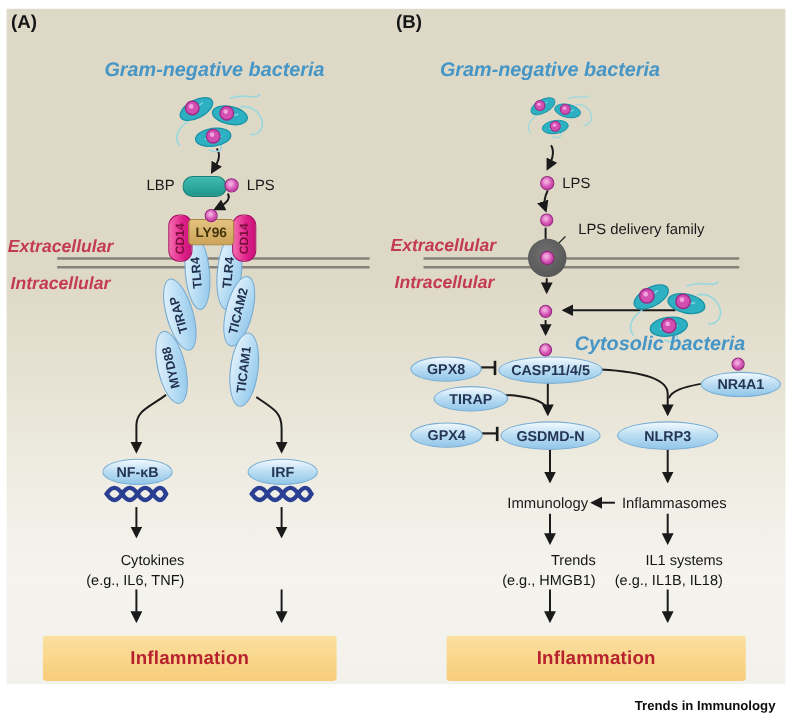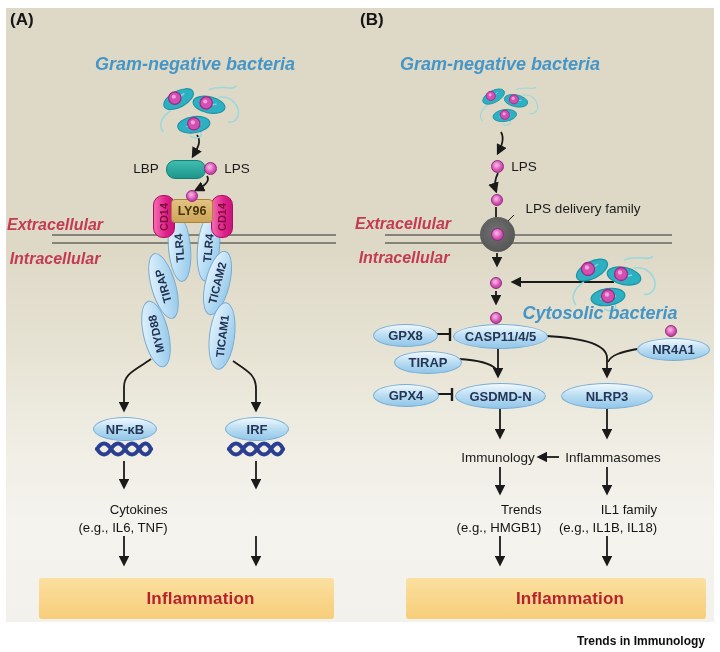--- a/index.html
+++ b/index.html
@@ -34,21 +34,21 @@
   .pill-teal{position:absolute;z-index:3;border-radius:9px;
         background:linear-gradient(180deg,#3fbcb0 0%,#1f968c 100%);border:1px solid #157f76;}
   .ball{position:absolute;z-index:6;border-radius:50%;box-sizing:border-box;
         background:radial-gradient(circle at 42% 38%,#f2aade 12%,#d44fb2 55%,#b03394 100%);
         border:1.5px solid #93267e;}
   .vesicle{position:absolute;z-index:4;border-radius:50%;
         background:radial-gradient(circle at 45% 40%,#707070 0%,#585858 70%,#4e4e4e 100%);}
   .inflam{position:absolute;z-index:3;border-radius:3px;
         background:linear-gradient(180deg,#fbe0a0 0%,#f7cd79 100%);
         display:flex;align-items:center;justify-content:center;
-        font-size:17px;font-weight:700;color:#b7212e;letter-spacing:.2px;padding-left:28px;}
+        font-size:17px;font-weight:700;color:#b7212e;letter-spacing:.2px;}
   .journal{font-size:12px;font-weight:700;color:#0d0d0d;}
 </style>
 </head>
 <body>
 
 <div id="stage">
   <div id="panel-bg"></div>
 
   <svg class="overlay" width="720" height="652" viewBox="0 0 720 652">
     <defs>
@@ -208,20 +208,20 @@
   <div class="node" style="left:637px;top:338px;width:71px;height:21px">NR4A1</div>
 
   <div class="ctr plain" style="left:498px;top:457px">Immunology</div>
   <div class="ctr plain" style="left:613px;top:457px">Inflammasomes</div>
 
   <div class="ctr out" style="left:499px;top:518px">
     <span>Trends</span>
     <span>(e.g., HMGB1)</span>
   </div>
   <div class="ctr out" style="left:608px;top:518px">
-    <span>IL1 family</span>
+    <span>IL1 systems</span>
     <span>(e.g., IL1B, IL18)</span>
   </div>
 
   <div class="inflam" style="left:406px;top:578px;width:272px;height:41px">Inflammation</div>
 
   <div class="ctr journal" style="left:641px;top:641px">Trends in Immunology</div>
 </div>
 
 </body></html>

